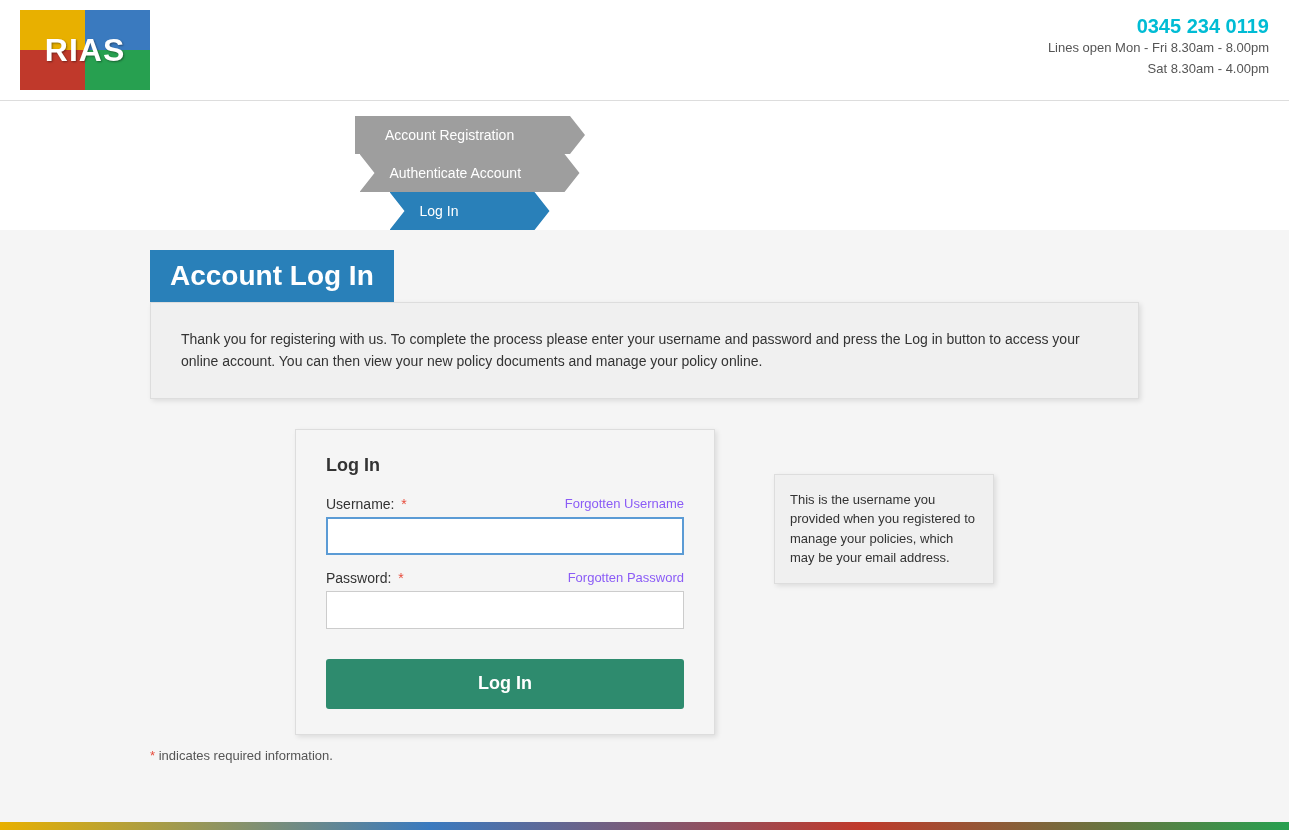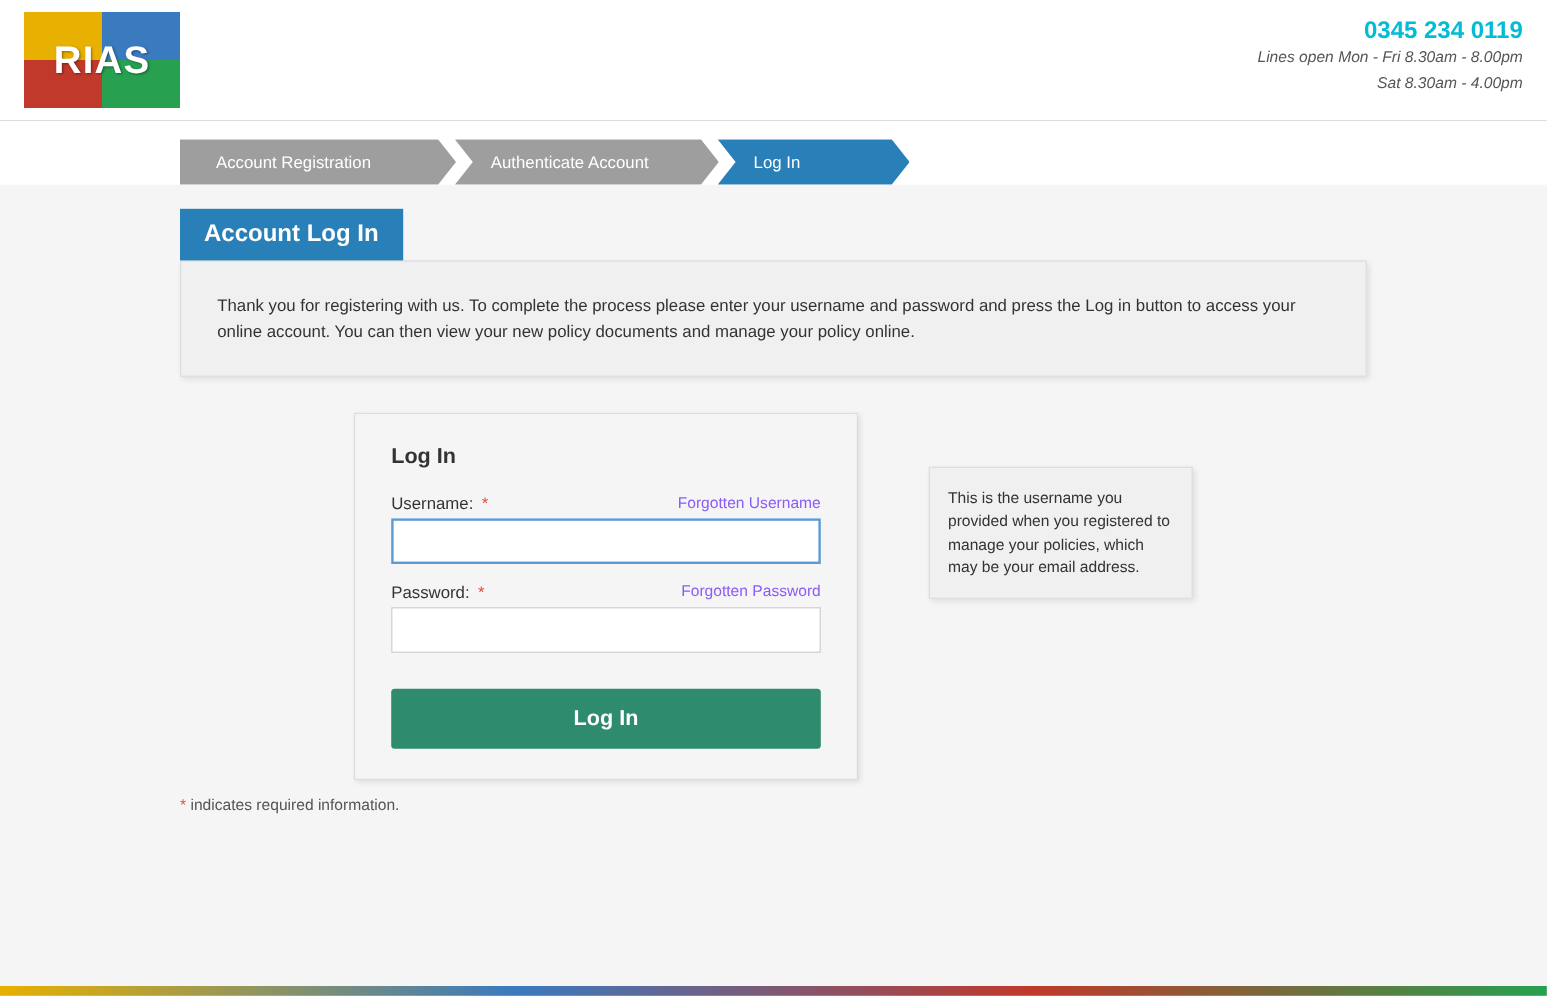--- a/index.html
+++ b/index.html
@@ -66,33 +66,33 @@
     .phone-number {
       color: #00bcd4;
       font-size: 20px;
       font-weight: bold;
     }
 
     .contact-hours {
       color: #555;
       font-size: 13px;
       line-height: 1.6;
-      font-style: italic;
     }
 
     
     .progress-bar {
       background: #fff;
       padding: 15px 20px 0 150px;
     }
 
     .steps-container {
       display: flex;
       align-items: center;
       width: 640px;
+      flex-direction: column;
     }
 
     .step {
       display: flex;
       align-items: center;
       height: 38px;
       padding: 0 20px 0 30px;
       color: #fff;
       font-size: 14px;
       position: relative;
@@ -119,21 +119,21 @@
     
     .main-content {
       padding: 20px 150px;
     }
 
     
     .section-header {
       background: #2980b9;
       color: #fff;
       padding: 10px 20px;
-      font-size: 20px;
+      font-size: 28px;
       font-weight: bold;
       display: inline-block;
       margin-bottom: 0;
     }
 
     .info-box {
       background: #f0f0f0;
       border: 1px solid #ddd;
       padding: 25px 30px;
       margin-bottom: 30px;

